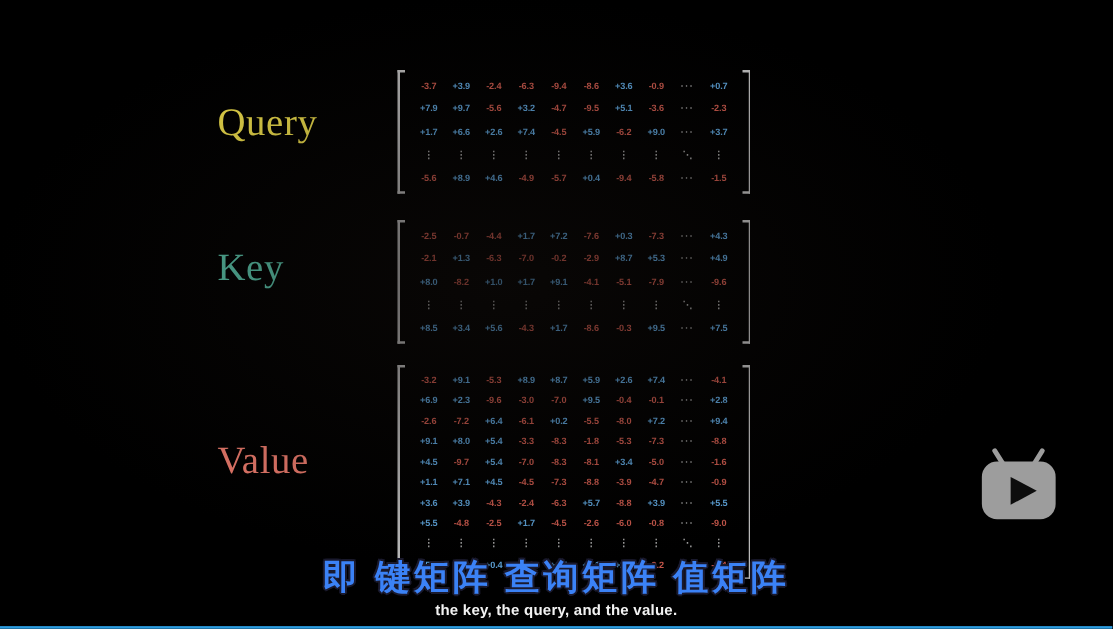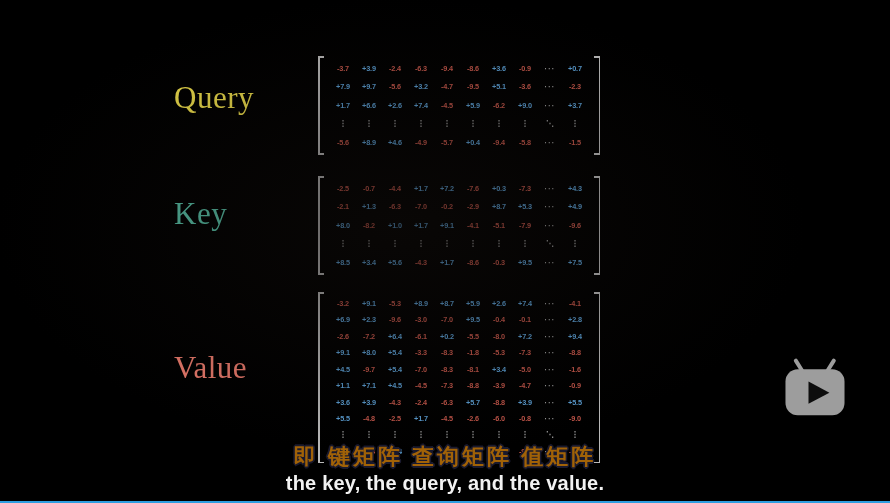--- a/index.html
+++ b/index.html
@@ -131,34 +131,34 @@
   #subtitles {
     position: absolute;
     left: 0;
     right: 0;
     bottom: 8px;
     text-align: center;
     pointer-events: none;
   }
   #sub-cn {
     font-family: "Liberation Sans", "DejaVu Sans", sans-serif;
-    font-size: 22px;
+    font-size: 28px;
     font-weight: 700;
-    color: #a16207;
+    color: #3b82f6;
     letter-spacing: 3px;
     line-height: 1.15;
     text-shadow:
        1.6px 0 0 #1a1a2e, -1.6px 0 0 #1a1a2e,
        0 1.6px 0 #1a1a2e, 0 -1.6px 0 #1a1a2e,
        1.2px 1.2px 0 #1a1a2e, -1.2px 1.2px 0 #1a1a2e,
        1.2px -1.2px 0 #1a1a2e, -1.2px -1.2px 0 #1a1a2e;
   }
   #sub-en {
     font-family: "Liberation Sans", sans-serif;
-    font-size: 20px;
+    font-size: 12px;
     font-weight: 600;
     color: #f2f2f2;
     letter-spacing: 0.2px;
     margin-top: 3px;
     text-shadow:
        1px 0 0 #000, -1px 0 0 #000,
        0 1px 0 #000, 0 -1px 0 #000;
   }
 
   

